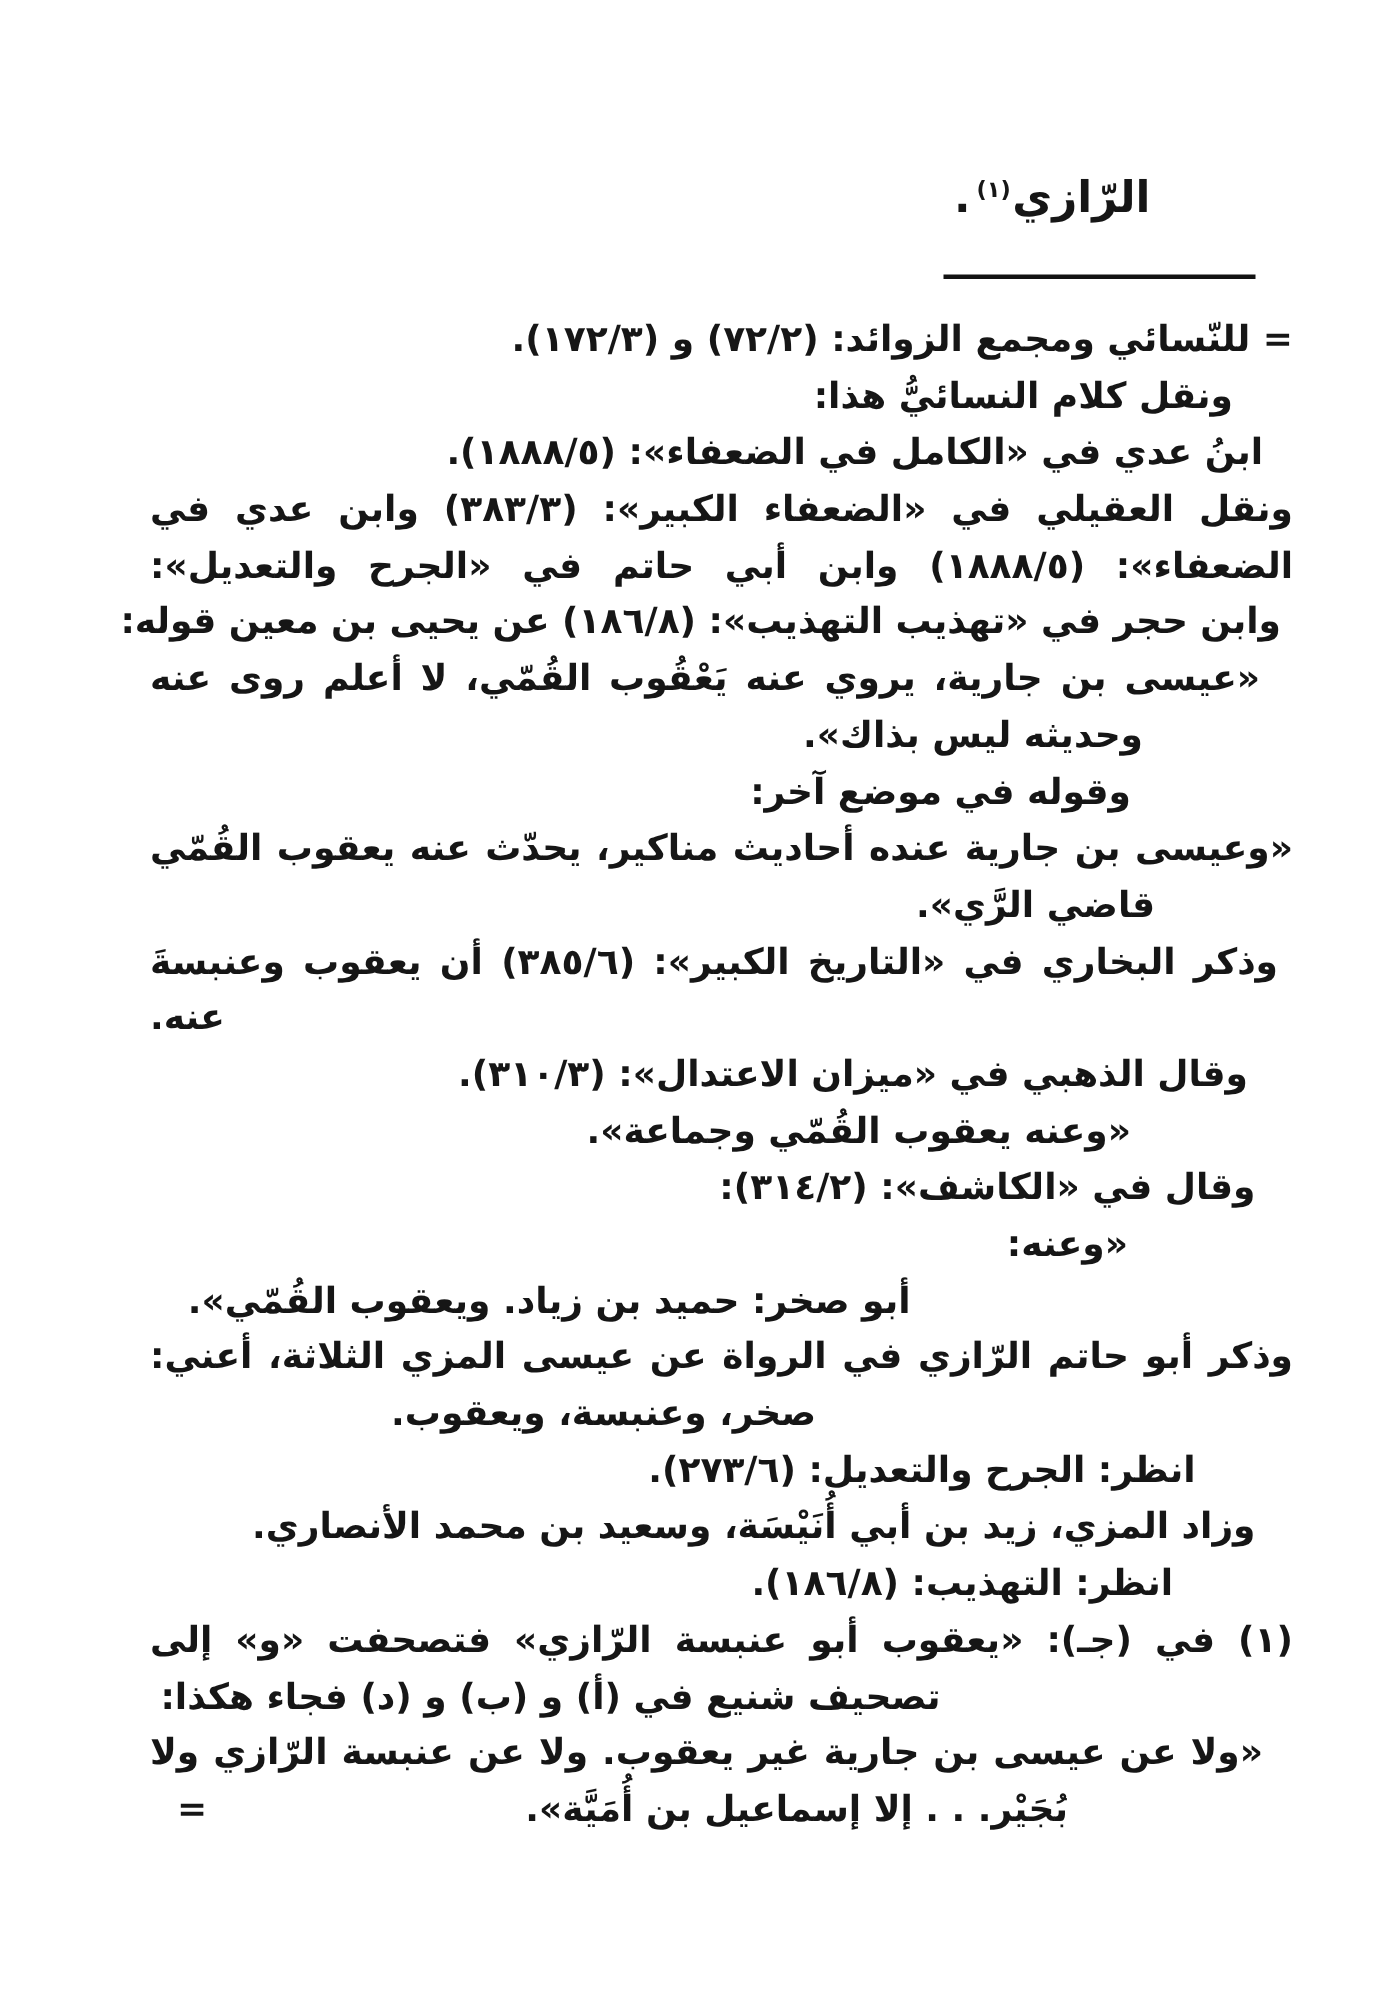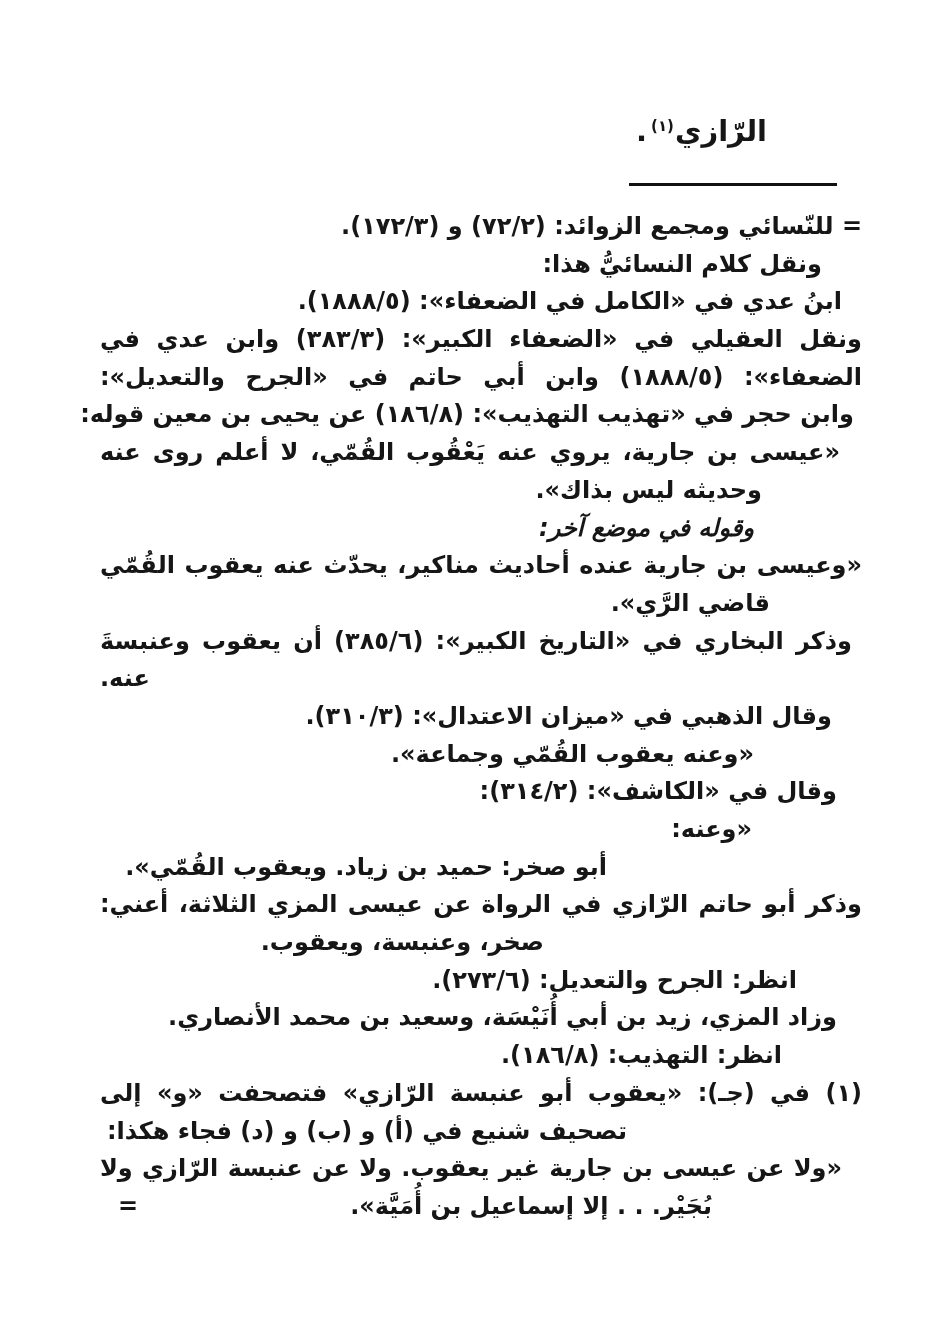--- a/index.html
+++ b/index.html
@@ -96,21 +96,21 @@
 
     <div class="footnote" id="footnote-lines">
         <div class="fn-line right"><span>= للنّسائي ومجمع الزوائد: (٧٢/٢) و (١٧٢/٣).</span></div>
         <div class="fn-line right" style="padding-right: 40px;"><span>ونقل كلام النسائيُّ هذا:</span></div>
         <div class="fn-line right" style="padding-right: 20px;"><span>ابنُ عدي في «الكامل في الضعفاء»: (١٨٨٨/٥).</span></div>
         <div class="fn-line fill"><span>ونقل العقيلي في «الضعفاء الكبير»: (٣٨٣/٣) وابن عدي في «الكامل في</span></div>
         <div class="fn-line fill"><span>الضعفاء»: (١٨٨٨/٥) وابن أبي حاتم في «الجرح والتعديل»: (٢٧٣/٦)</span></div>
         <div class="fn-line right" style="padding-right: 8px;"><span>وابن حجر في «تهذيب التهذيب»: (١٨٦/٨) عن يحيى بن معين قوله:</span></div>
         <div class="fn-line fill" style="padding-right: 22px;"><span>«عيسى بن جارية، يروي عنه يَعْقُوب القُمّي، لا أعلم روى عنه غيره،</span></div>
         <div class="fn-line right" style="padding-right: 100px;"><span>وحديثه ليس بذاك».</span></div>
-        <div class="fn-line right" style="padding-right: 108px; font-style: italic;"><span>وقوله في موضع آخر:</span></div>
+        <div class="fn-line right" style="padding-right: 108px;"><span>وقوله في موضع آخر:</span></div>
         <div class="fn-line fill"><span>«وعيسى بن جارية عنده أحاديث مناكير، يحدّث عنه يعقوب القُمّي وعنبسة</span></div>
         <div class="fn-line right" style="padding-right: 92px;"><span>قاضي الرَّي».</span></div>
         <div class="fn-line fill" style="padding-right: 10px;"><span>وذكر البخاري في «التاريخ الكبير»: (٣٨٥/٦) أن يعقوب وعنبسةَ رويا</span></div>
         <div class="fn-line left"><span>عنه.</span></div>
         <div class="fn-line right" style="padding-right: 30px;"><span>وقال الذهبي في «ميزان الاعتدال»: (٣١٠/٣).</span></div>
         <div class="fn-line right" style="padding-right: 108px;"><span>«وعنه يعقوب القُمّي وجماعة».</span></div>
         <div class="fn-line right" style="padding-right: 25px;"><span>وقال في «الكاشف»: (٣١٤/٢):</span></div>
         <div class="fn-line right" style="padding-right: 110px;"><span>«وعنه:</span></div>
         <div class="fn-line right" style="padding-right: 255px;"><span>أبو صخر: حميد بن زياد. ويعقوب القُمّي».</span></div>
         <div class="fn-line fill"><span>وذكر أبو حاتم الرّازي في الرواة عن عيسى المزي الثلاثة، أعني: أبا</span></div>

